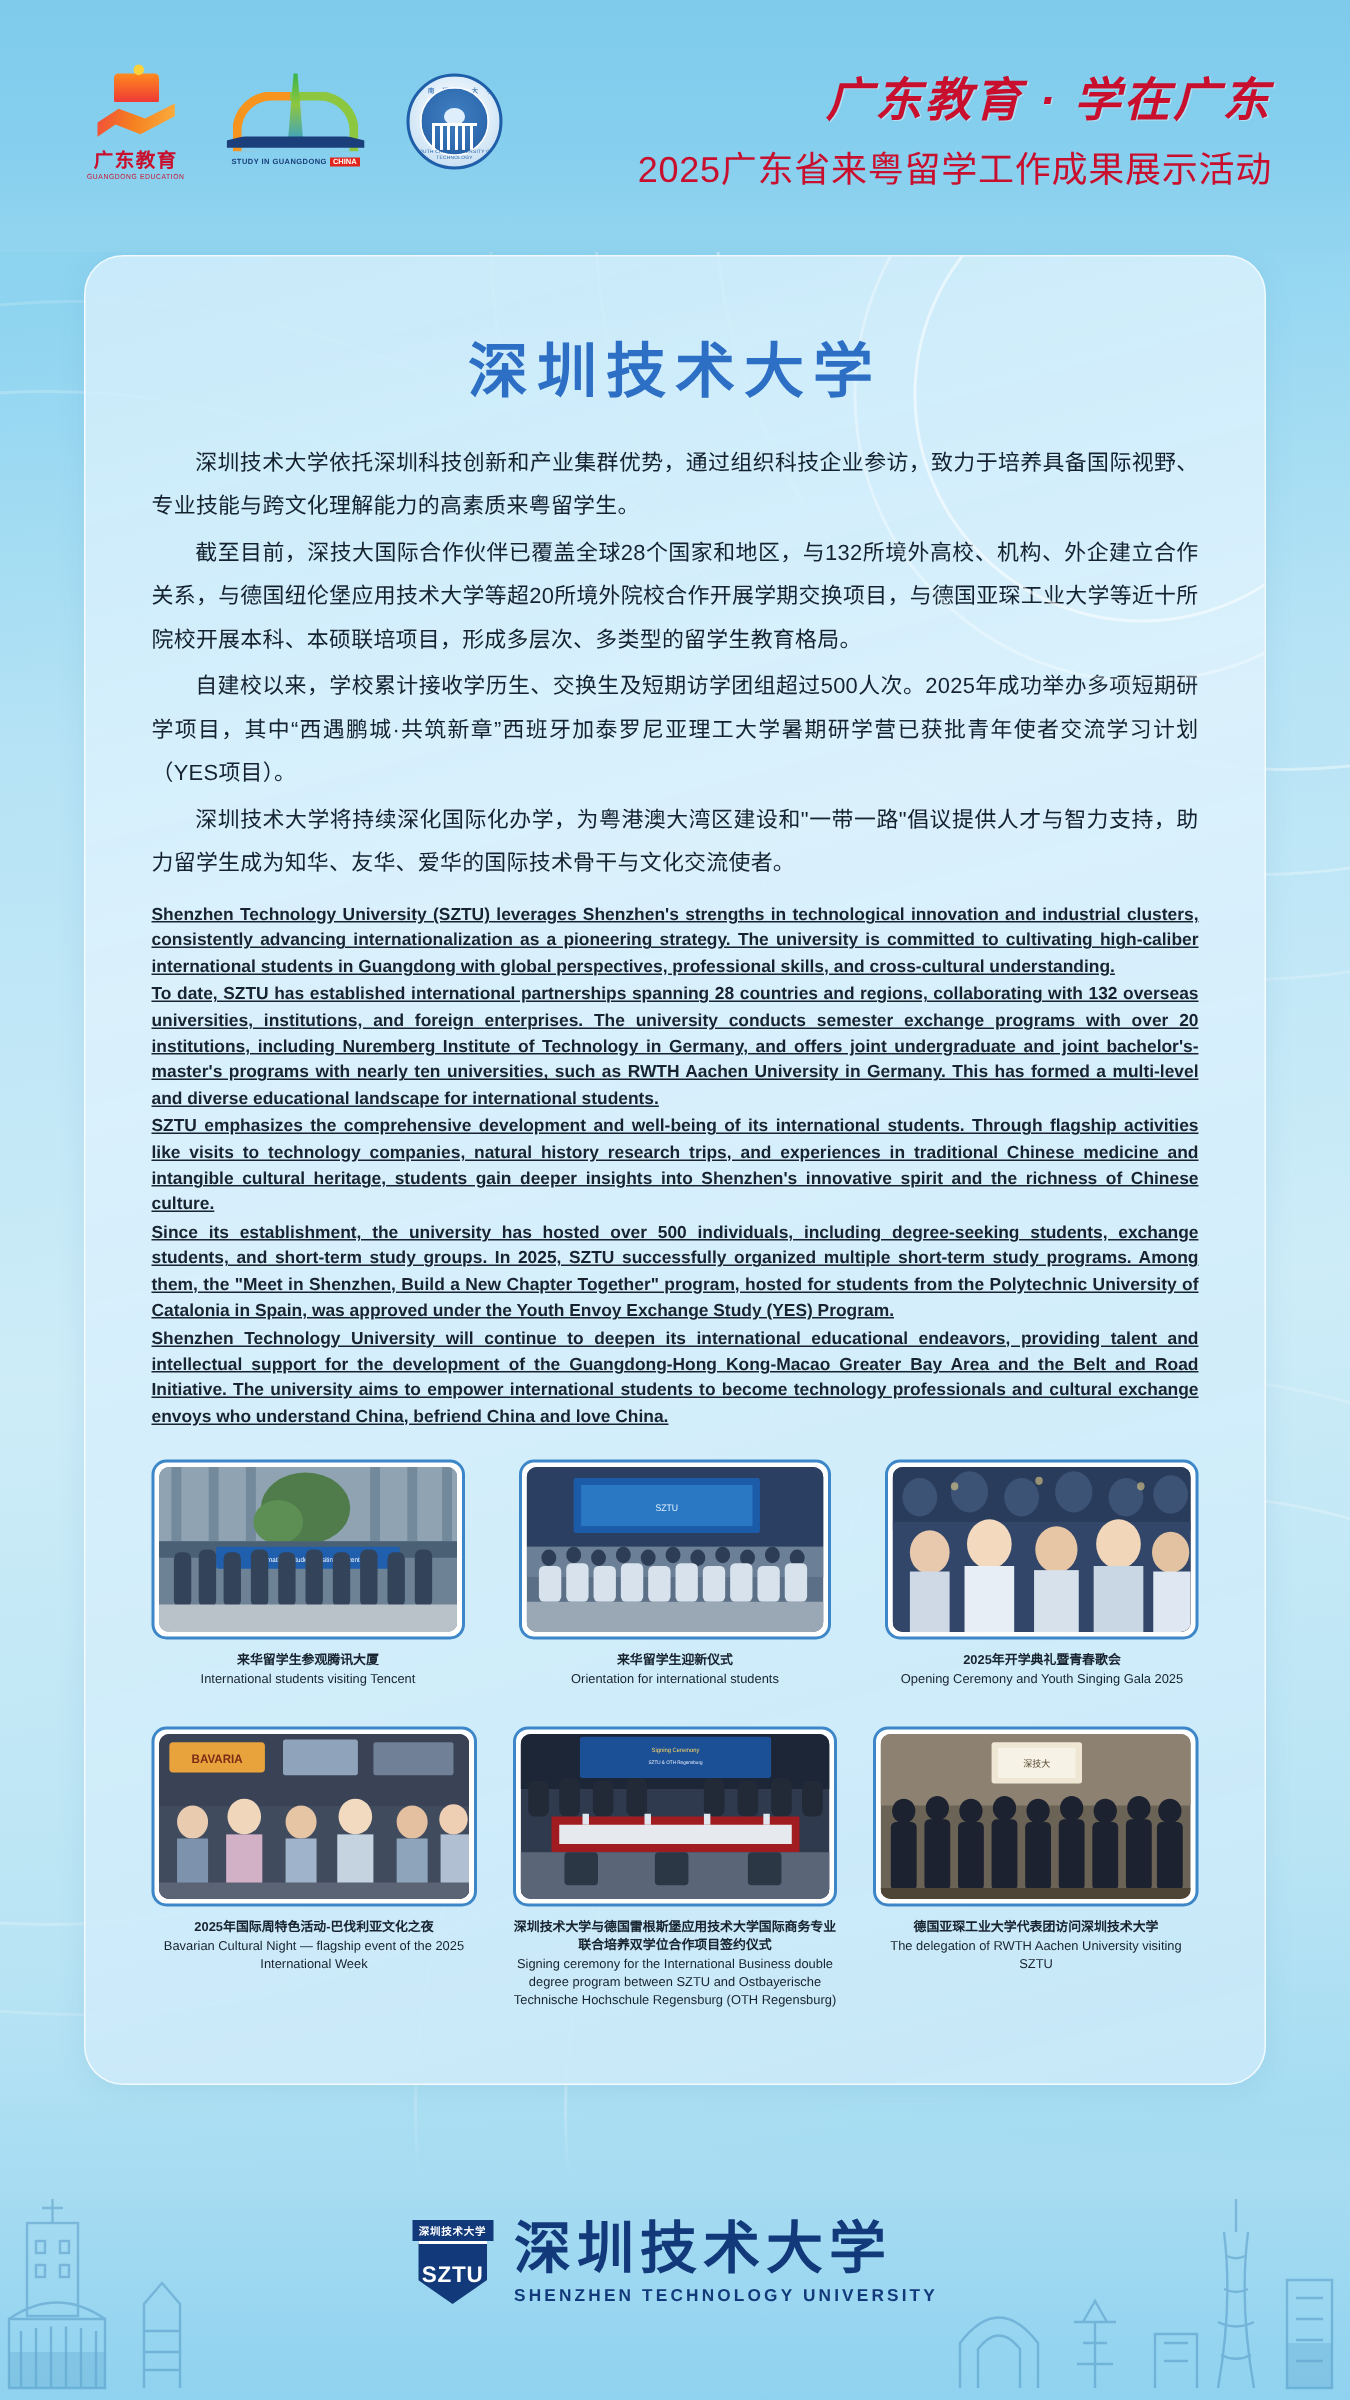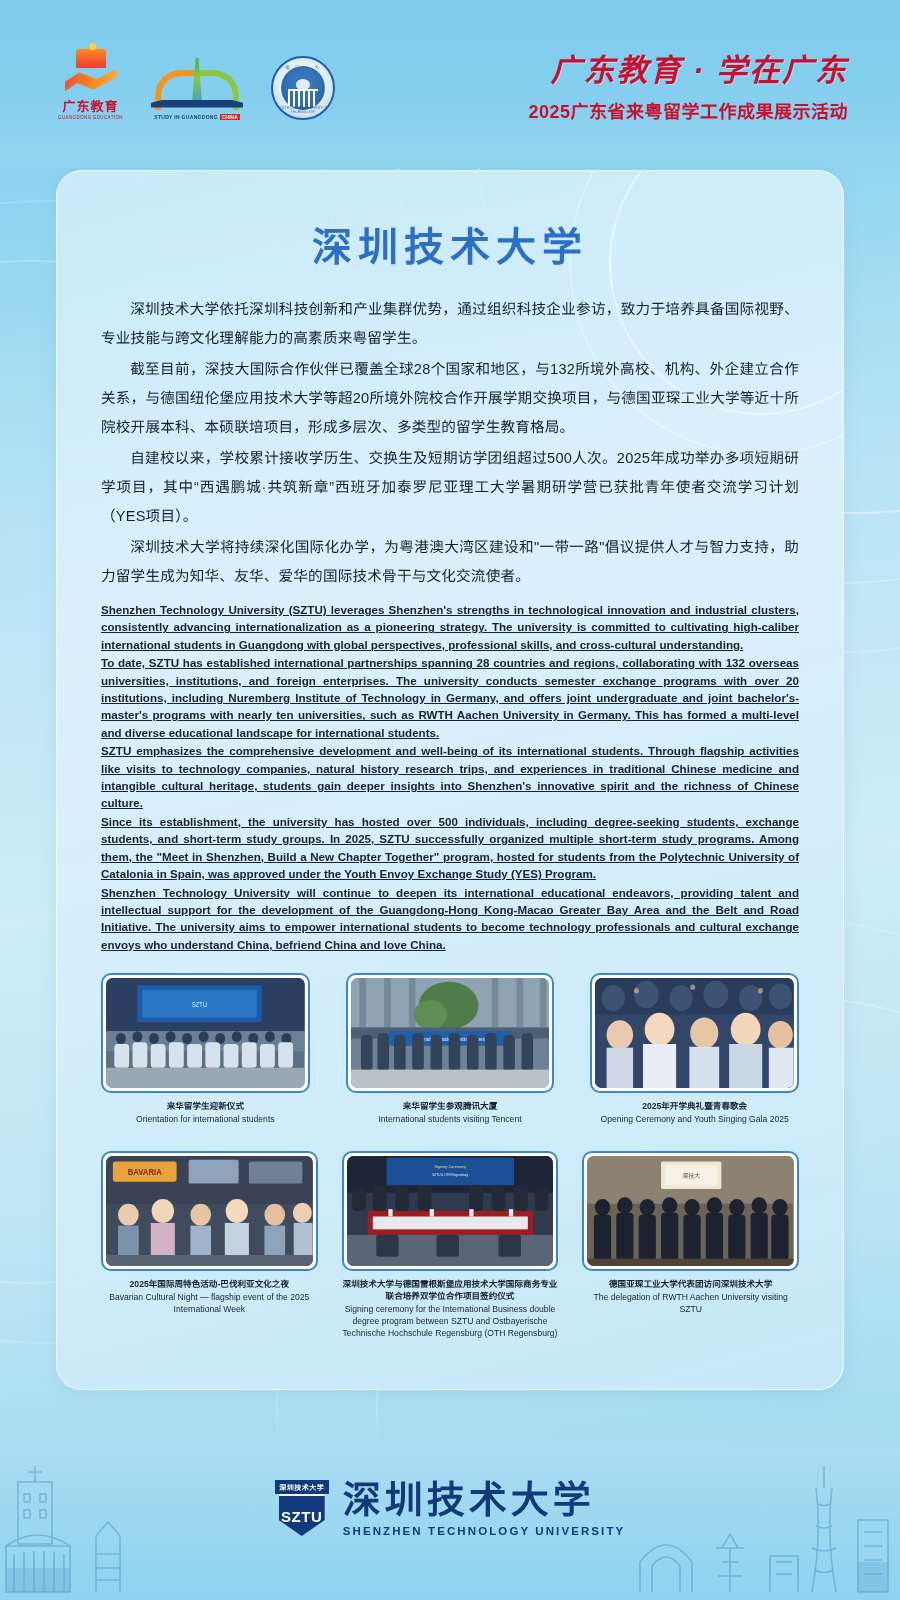--- a/index.html
+++ b/index.html
@@ -37,21 +37,20 @@
     height: 168px;
     display: flex;
     align-items: center;
     justify-content: space-between;
     padding: 0 52px 0 58px;
     box-sizing: border-box;
     background: linear-gradient(180deg, #7ecbec 0%, #86cfee 60%, #93d5f0 100%);
   }
   .header-logos {
     display: flex;
-    align-items: flex-end;
     gap: 28px;
   }
   .logo-block { display:flex; flex-direction:column; align-items:center; }
 
   .logo-gd-flame { width: 52px; height: 44px; position: relative; }
   .logo-gd-cap {
     position:absolute; left:11px; top:0; width:30px; height:19px;
     background: linear-gradient(180deg,#ff8a1e 0%, #ee3a36 100%);
     border-radius: 3px 3px 1px 1px;
   }
@@ -112,22 +111,22 @@
     font-size: 31px;
     font-weight: 900;
     color: #c8102e;
     letter-spacing: 2px;
     font-style: italic;
     white-space: nowrap;
     text-shadow: 1px 1px 0 rgba(255,255,255,.35);
   }
   .hdr-title-sub {
     margin-top: 7px;
-    font-size: 18px;
-    font-weight: 700;
+    font-size: 24px;
+    font-weight: 400;
     color: #c8102e;
     letter-spacing: .5px;
     white-space: nowrap;
   }
 
   
   .card {
     position: absolute;
     left: 56px;
     top: 170px;
@@ -331,20 +330,59 @@
 
     <div class="en-block">
       <p class="en-para">Shenzhen Technology University (SZTU) leverages Shenzhen's strengths in technological innovation and industrial clusters, consistently advancing internationalization as a pioneering strategy. The university is committed to cultivating high-caliber international students in Guangdong with global perspectives, professional skills, and cross-cultural understanding.</p>
       <p class="en-para">To date, SZTU has established international partnerships spanning 28 countries and regions, collaborating with 132 overseas universities, institutions, and foreign enterprises. The university conducts semester exchange programs with over 20 institutions, including Nuremberg Institute of Technology in Germany, and offers joint undergraduate and joint bachelor's-master's programs with nearly ten universities, such as RWTH Aachen University in Germany. This has formed a multi-level and diverse educational landscape for international students.</p>
       <p class="en-para">SZTU emphasizes the comprehensive development and well-being of its international students. Through flagship activities like visits to technology companies, natural history research trips, and experiences in traditional Chinese medicine and intangible cultural heritage, students gain deeper insights into Shenzhen's innovative spirit and the richness of Chinese culture.</p>
       <p class="en-para">Since its establishment, the university has hosted over 500 individuals, including degree-seeking students, exchange students, and short-term study groups. In 2025, SZTU successfully organized multiple short-term study programs. Among them, the "Meet in Shenzhen, Build a New Chapter Together" program, hosted for students from the Polytechnic University of Catalonia in Spain, was approved under the Youth Envoy Exchange Study (YES) Program.</p>
       <p class="en-para">Shenzhen Technology University will continue to deepen its international educational endeavors, providing talent and intellectual support for the development of the Guangdong-Hong Kong-Macao Greater Bay Area and the Belt and Road Initiative. The university aims to empower international students to become technology professionals and cultural exchange envoys who understand China, befriend China and love China.</p>
     </div>
 
     <div class="photo-grid">
+
+      <div class="photo-cell">
+        <div class="photo-frame">
+          <div class="photo-img">
+            <svg viewBox="0 0 240 120" preserveAspectRatio="none" width="100%" height="100%">
+              <rect width="240" height="120" fill="#6d8294"></rect>
+              <rect x="0" y="0" width="240" height="54" fill="#8fa3b2"></rect>
+              <g fill="#738a9c">
+                <rect x="10" y="0" width="8" height="54"></rect>
+                  <rect x="40" y="0" width="8" height="54"></rect>
+                <rect x="70" y="0" width="8" height="54"></rect>
+                  <rect x="170" y="0" width="8" height="54"></rect>
+                <rect x="200" y="0" width="8" height="54"></rect>
+                  <rect x="228" y="0" width="8" height="54"></rect>
+              </g>
+              <ellipse cx="118" cy="30" rx="36" ry="26" fill="#4f7c4a"></ellipse>
+              <ellipse cx="96" cy="40" rx="20" ry="16" fill="#5d8f55"></ellipse>
+              <rect x="0" y="54" width="240" height="12" fill="#4a6074"></rect>
+              <rect x="46" y="58" width="148" height="16" rx="2" fill="#1f5fae"></rect>
+              <text x="120" y="69" font-size="5" fill="#fff" text-anchor="middle" font-family="sans-serif">International students visiting Tencent</text>
+              <g fill="#33445a">
+                <rect x="12" y="62" width="14" height="40" rx="5"></rect>
+                  <rect x="32" y="60" width="14" height="42" rx="5"></rect>
+                <rect x="52" y="62" width="14" height="40" rx="5"></rect>
+                  <rect x="74" y="60" width="14" height="42" rx="5"></rect>
+                <rect x="96" y="62" width="14" height="40" rx="5"></rect>
+                  <rect x="118" y="60" width="14" height="42" rx="5"></rect>
+                <rect x="140" y="62" width="14" height="40" rx="5"></rect>
+                  <rect x="162" y="60" width="14" height="42" rx="5"></rect>
+                <rect x="184" y="62" width="14" height="40" rx="5"></rect>
+                  <rect x="206" y="60" width="14" height="42" rx="5"></rect>
+              </g>
+              <rect x="0" y="100" width="240" height="20" fill="#b9c2c9"></rect>
+            </svg>
+          </div>
+        </div>
+        <div class="cap-cn">来华留学生参观腾讯大厦</div>
+        <div class="cap-en">International students visiting Tencent</div>
+      </div>
 
       <div class="photo-cell">
         <div class="photo-frame">
           <div class="photo-img">
             <svg viewBox="0 0 240 120" preserveAspectRatio="none" width="100%" height="100%">
               <rect width="240" height="120" fill="#5b6f86"></rect>
               <rect x="0" y="0" width="240" height="58" fill="#2b3f63"></rect>
               <rect x="38" y="8" width="150" height="40" rx="2" fill="#1b5ba8"></rect>
               <rect x="44" y="13" width="138" height="30" fill="#2a78c4"></rect>
               <text x="113" y="32" font-size="7" fill="#dff0ff" text-anchor="middle" font-family="sans-serif">SZTU</text>
@@ -373,59 +411,20 @@
                   <rect x="164" y="70" width="18" height="28" rx="4"></rect>
                 <rect x="186" y="72" width="18" height="26" rx="4"></rect>
                   <rect x="208" y="70" width="18" height="28" rx="4"></rect>
               </g>
               <rect x="0" y="98" width="240" height="22" fill="#9aa7b4"></rect>
             </svg>
           </div>
         </div>
         <div class="cap-cn">来华留学生迎新仪式</div>
         <div class="cap-en">Orientation for international students</div>
-      </div>
-
-      <div class="photo-cell">
-        <div class="photo-frame">
-          <div class="photo-img">
-            <svg viewBox="0 0 240 120" preserveAspectRatio="none" width="100%" height="100%">
-              <rect width="240" height="120" fill="#6d8294"></rect>
-              <rect x="0" y="0" width="240" height="54" fill="#8fa3b2"></rect>
-              <g fill="#738a9c">
-                <rect x="10" y="0" width="8" height="54"></rect>
-                  <rect x="40" y="0" width="8" height="54"></rect>
-                <rect x="70" y="0" width="8" height="54"></rect>
-                  <rect x="170" y="0" width="8" height="54"></rect>
-                <rect x="200" y="0" width="8" height="54"></rect>
-                  <rect x="228" y="0" width="8" height="54"></rect>
-              </g>
-              <ellipse cx="118" cy="30" rx="36" ry="26" fill="#4f7c4a"></ellipse>
-              <ellipse cx="96" cy="40" rx="20" ry="16" fill="#5d8f55"></ellipse>
-              <rect x="0" y="54" width="240" height="12" fill="#4a6074"></rect>
-              <rect x="46" y="58" width="148" height="16" rx="2" fill="#1f5fae"></rect>
-              <text x="120" y="69" font-size="5" fill="#fff" text-anchor="middle" font-family="sans-serif">International students visiting Tencent</text>
-              <g fill="#33445a">
-                <rect x="12" y="62" width="14" height="40" rx="5"></rect>
-                  <rect x="32" y="60" width="14" height="42" rx="5"></rect>
-                <rect x="52" y="62" width="14" height="40" rx="5"></rect>
-                  <rect x="74" y="60" width="14" height="42" rx="5"></rect>
-                <rect x="96" y="62" width="14" height="40" rx="5"></rect>
-                  <rect x="118" y="60" width="14" height="42" rx="5"></rect>
-                <rect x="140" y="62" width="14" height="40" rx="5"></rect>
-                  <rect x="162" y="60" width="14" height="42" rx="5"></rect>
-                <rect x="184" y="62" width="14" height="40" rx="5"></rect>
-                  <rect x="206" y="60" width="14" height="42" rx="5"></rect>
-              </g>
-              <rect x="0" y="100" width="240" height="20" fill="#b9c2c9"></rect>
-            </svg>
-          </div>
-        </div>
-        <div class="cap-cn">来华留学生参观腾讯大厦</div>
-        <div class="cap-en">International students visiting Tencent</div>
       </div>
 
       <div class="photo-cell">
         <div class="photo-frame">
           <div class="photo-img">
             <svg viewBox="0 0 240 120" preserveAspectRatio="none" width="100%" height="100%">
               <rect width="240" height="120" fill="#1f2d45"></rect>
               <rect x="0" y="0" width="240" height="46" fill="#2a3c5c"></rect>
               <g fill="#3c5376">
                 <circle cx="22" cy="22" r="14"></circle>

